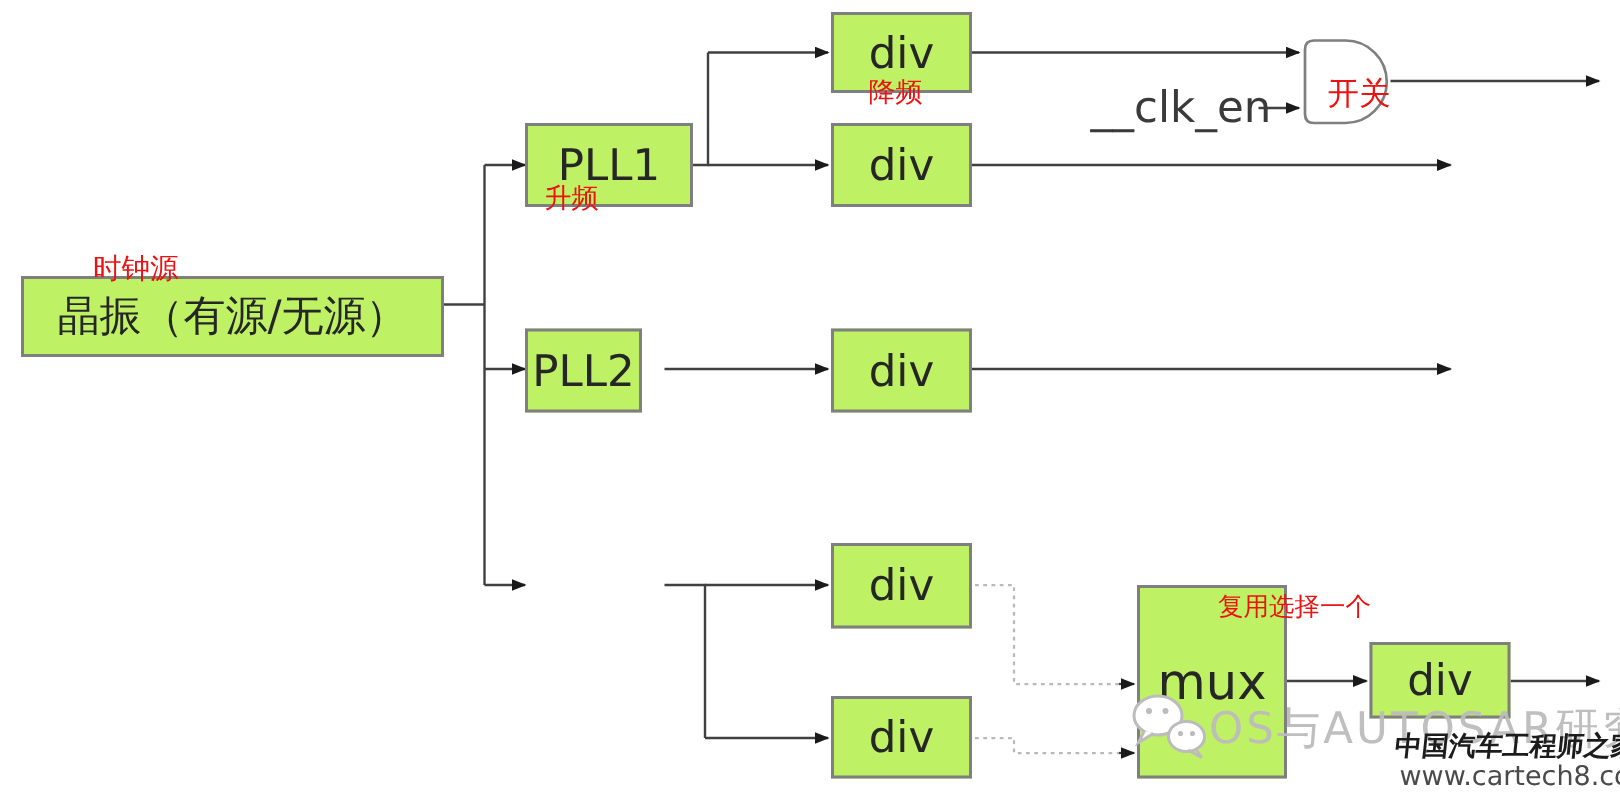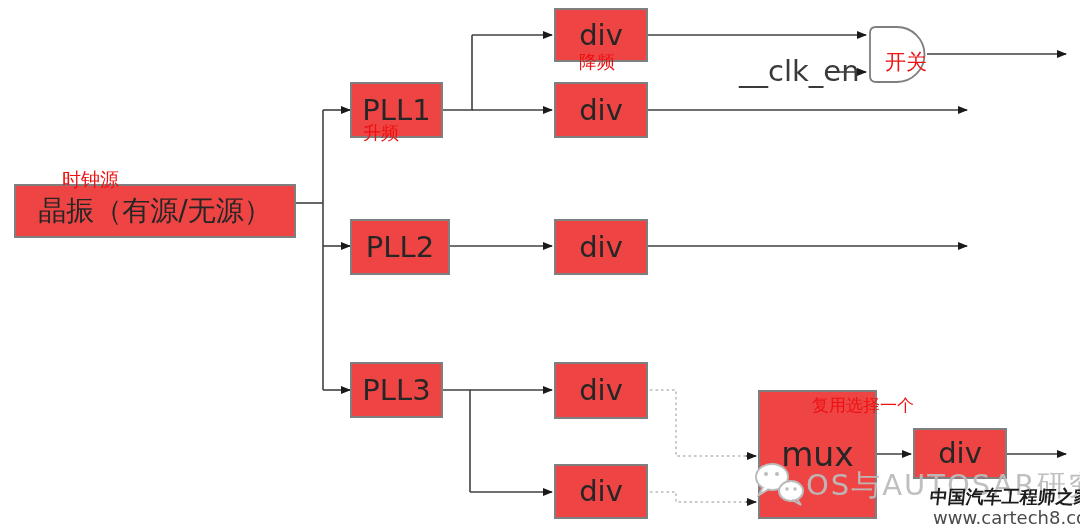--- a/index.html
+++ b/index.html
@@ -4,32 +4,31 @@
 <style>
   html,body { margin:0; padding:0; background:#ffffff; }
   #stage {
     position:relative; width:1080px; height:532px; overflow:hidden;
     background:#ffffff;
     font-family:"DejaVu Sans","Liberation Sans",sans-serif;
   }
   #wires { position:absolute; left:0; top:0; width:1080px; height:532px; }
   .box {
     position:absolute; box-sizing:border-box;
-    border:2px solid #7f7f7f; background:#ef4444;
+    border:2px solid #7f7f7f; background:#bef264;
     display:flex; align-items:center; justify-content:center;
     font-size:29px; color:#262626; line-height:1;
   }
   .ann {
     position:absolute; color:#ee1111; font-size:18px;
     line-height:1; white-space:nowrap; z-index:5;text-align:right;
   }
   .sig {
     position:absolute; color:#3a3a3a; font-size:29px; line-height:1;
     white-space:nowrap;
-    margin-left:12px;
   }
   .wm { position:absolute; z-index:9; white-space:nowrap; }
   .wm-brand { color:#bcbcbc; font-size:29px; letter-spacing:2px; opacity:.95; }
   .wm-site  { color:#1c1c1c; font-size:18px; font-weight:bold; transform:skewX(-6deg); }
   .wm-url   { color:#4a4a4a; font-size:18px; }
 </style>
 </head>
 <body>
 
 <div id="stage">
@@ -75,37 +74,36 @@
     <g stroke="#404040" stroke-width="1.5" fill="none">
       <path d="M746,456 H756" marker-end="url(#arr)"></path>
       <path d="M746,502 H756" marker-end="url(#arr)"></path>
     </g>
 
     <path d="M876,27 H897 A27.5,27.5 0 0 1 897,82 H876 Q870,82 870,76 V33 Q870,27 876,27 Z" fill="#ffffff" stroke="#7f7f7f" stroke-width="1.8"></path>
   </svg>
 
   <div class="box" style="left:14px; top:184px; width:282px; height:54px; font-size:28px;">晶振（有源/无源）</div>
 
-  <div class="box" style="left:350px; top:82px; width:93px; height:56px;">PLL1</div>
+  <div class="box" style="left:350px; top:82px; width:112px; height:56px;">PLL1</div>
 
-  <div class="box" style="left:350px; top:219px; width:100px; height:56px;">PLL2</div>
+  <div class="box" style="left:350px; top:219px; width:78px; height:56px;">PLL2</div>
 
-  <div class="box" style="left:350px; top:362px; width:93px; height:56px;">PLL3</div>
 
   <div class="box" style="left:554px; top:8px; width:94px; height:54px;">div</div>
 
   <div class="box" style="left:554px; top:82px; width:94px; height:56px;">div</div>
 
   <div class="box" style="left:554px; top:219px; width:94px; height:56px;">div</div>
 
   <div class="box" style="left:554px; top:362px; width:94px; height:57px;">div</div>
 
   <div class="box" style="left:554px; top:464px; width:94px; height:55px;">div</div>
 
-  <div class="box" style="left:758px; top:390px; width:119px; height:129px; font-size:33px;">mux</div>
+  <div class="box" style="left:758px; top:390px; width:100px; height:129px; font-size:33px;">mux</div>
 
   <div class="box" style="left:913px; top:428px; width:94px; height:51px;">div</div>
 
   <div class="ann" style="left:62px; top:170px; font-size:19px;">时钟源</div>
 
   <div class="ann" style="left:363px; top:124px;">升频</div>
 
   <div class="ann" style="left:579px; top:53px;">降频</div>
 
   <div class="ann" style="left:885px; top:52px; font-size:21px;">开关</div>

